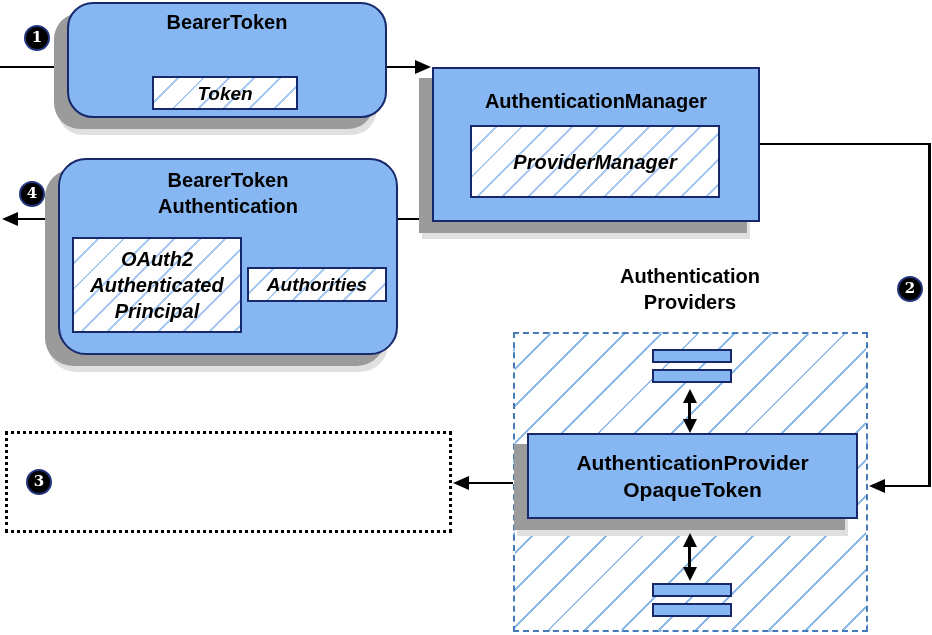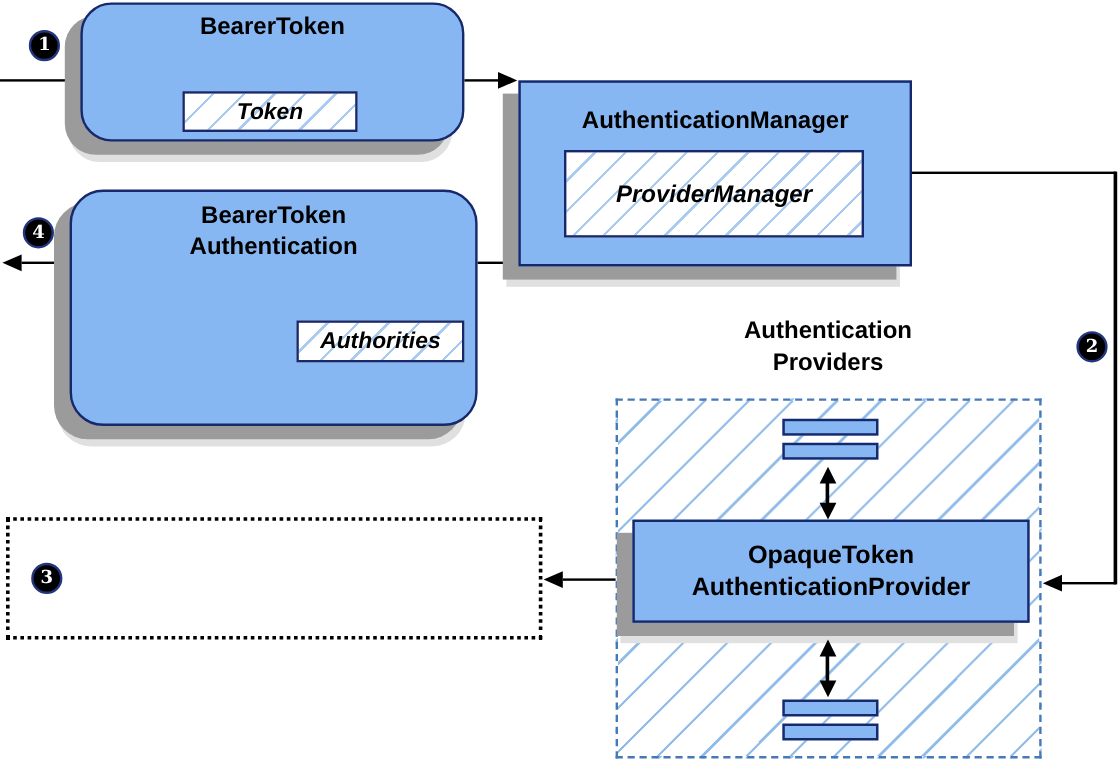--- a/index.html
+++ b/index.html
@@ -90,42 +90,47 @@
     <div class="hatch" style="left:36px;top:56px;width:250px;height:73px;">
       <span class="t fs20">ProviderManager</span>
     </div>
   </div>
 
   <div class="node rounded28" style="left:58px;top:158px;width:340px;height:197px;">
     <div class="t fs20" style="padding-top:7px;">
       <div>BearerToken</div>
       <div>Authentication</div>
     </div>
+    <div class="hatch" style="left:12px;top:77px;width:170px;height:96px;">
+      <div class="t fs20">OAuth2</div>
+      <div class="t fs20">Authenticated</div>
+      <div class="t fs20">Principal</div>
+    </div>
     <div class="hatch" style="left:187px;top:107px;width:140px;height:35px;">
       <span class="t fs19">Authorities</span>
     </div>
   </div>
 
   <div class="t fs20" style="position:absolute;left:590px;top:263px;width:200px;">
     <div>Authentication</div>
     <div>Providers</div>
   </div>
 
   <div class="region" style="left:513px;top:332px;width:355px;height:300px;"></div>
 
   <div class="bar" style="left:652px;top:349px;"></div>
   <div class="bar" style="left:652px;top:369px;"></div>
 
   <div class="arrow ar-u" style="left:683px;top:389px;"></div>
   <div class="line" style="left:688px;top:401px;width:3px;height:20px;"></div>
   <div class="arrow ar-d" style="left:683px;top:419px;"></div>
 
   <div class="node flexc" style="left:527px;top:433px;width:331px;height:86px;">
+    <div class="t fs21">AuthenticationProvider</div>
     <div class="t fs21">OpaqueToken</div>
-    <div class="t fs21">AuthenticationProvider</div>
   </div>
 
   <div class="arrow ar-u" style="left:683px;top:533px;"></div>
   <div class="line" style="left:688px;top:545px;width:3px;height:24px;"></div>
   <div class="arrow ar-d" style="left:683px;top:567px;"></div>
 
   <div class="bar" style="left:652px;top:583px;"></div>
   <div class="bar" style="left:652px;top:603px;"></div>
 
   <div class="dotted" style="left:5px;top:431px;width:447px;height:102px;"></div>

